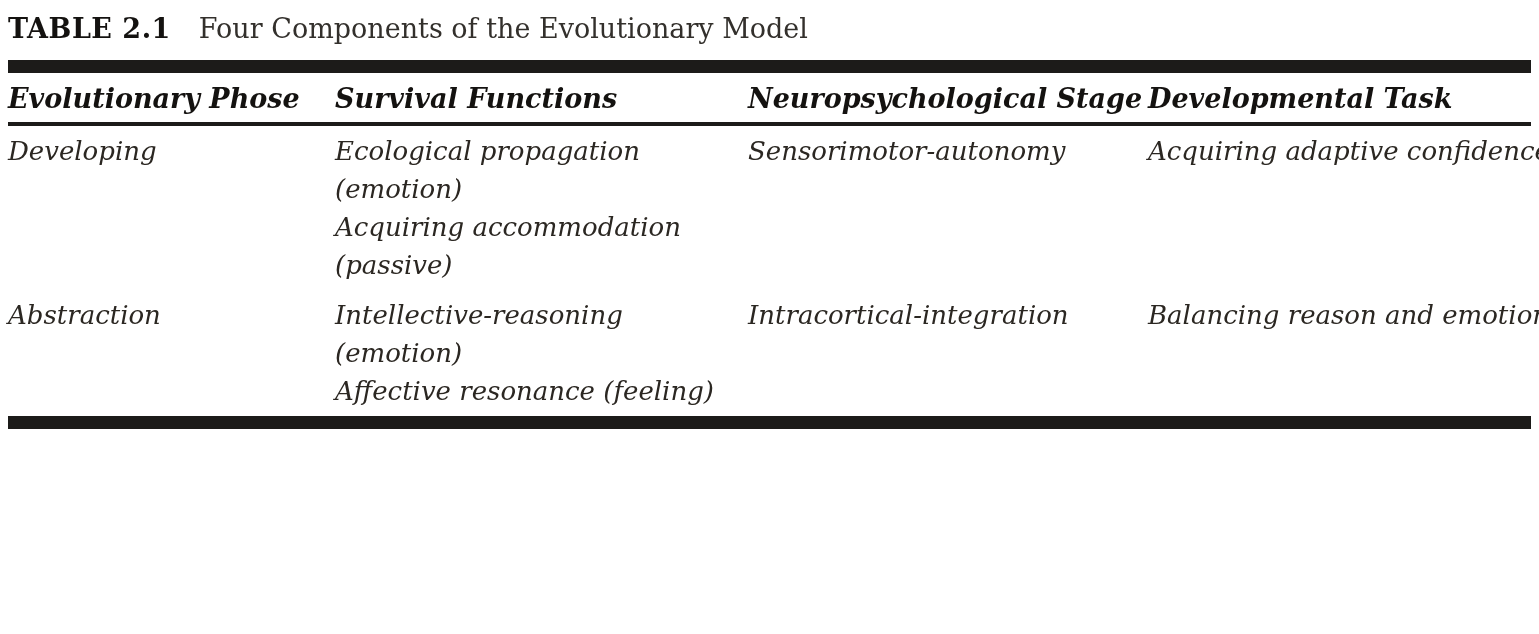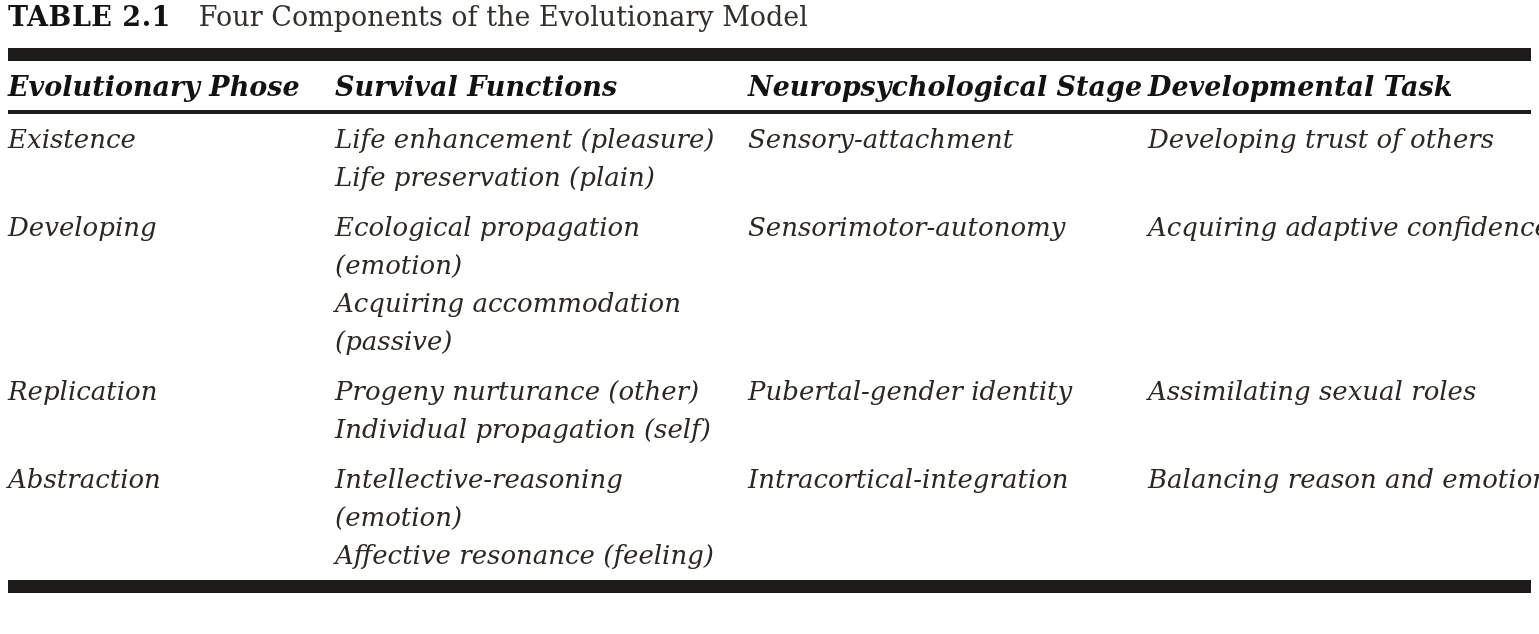--- a/index.html
+++ b/index.html
@@ -9,20 +9,21 @@
   }
   .page {
     position: relative;
     width: 1539px;
     height: 634px;
     background: #ffffff;
     font-family: "DejaVu Serif", "Liberation Serif", serif;
     color: #2b2722;
     overflow: hidden;
     box-sizing: border-box;
+    padding-top: 12px;
   }
   .title-row {
     margin: 0 8px;
     line-height: 34px;
     font-size: 27px;
     white-space: nowrap;
   }
   .title-label {
     font-weight: bold;
     color: #141210;
@@ -86,47 +87,29 @@
     <thead>
       <tr>
         <th class="al-left">Evolutionary Phose</th>
         <th class="al-center">Survival Functions</th>
         <th class="al-left">Neuropsychological Stage</th>
         <th class="al-center">Developmental Task</th>
       </tr>
     </thead>
     <tbody>
       <tr>
-        <td class="col-phase">Existence</td>
-        <td class="col-sf">
-          <span class="sf-line">Life enhancement (pleasure)</span>
-          <span class="sf-line">Life preservation (plain)</span>
-        </td>
-        <td class="col-stage">Sensory-attachment</td>
-        <td class="col-task">Developing trust of others</td>
-      </tr>
-      <tr>
         <td class="col-phase">Developing</td>
         <td class="col-sf">
           <span class="sf-line">Ecological propagation</span>
           <span class="sf-line">(emotion)</span>
           <span class="sf-line">Acquiring accommodation</span>
           <span class="sf-line">(passive)</span>
         </td>
         <td class="col-stage">Sensorimotor-autonomy</td>
         <td class="col-task">Acquiring adaptive confidence</td>
-      </tr>
-      <tr>
-        <td class="col-phase">Replication</td>
-        <td class="col-sf">
-          <span class="sf-line">Progeny nurturance (other)</span>
-          <span class="sf-line">Individual propagation (self)</span>
-        </td>
-        <td class="col-stage">Pubertal-gender identity</td>
-        <td class="col-task">Assimilating sexual roles</td>
       </tr>
       <tr>
         <td class="col-phase">Abstraction</td>
         <td class="col-sf">
           <span class="sf-line">Intellective-reasoning</span>
           <span class="sf-line">(emotion)</span>
           <span class="sf-line">Affective resonance (feeling)</span>
         </td>
         <td class="col-stage">Intracortical-integration</td>
         <td class="col-task">Balancing reason and emotion</td>

